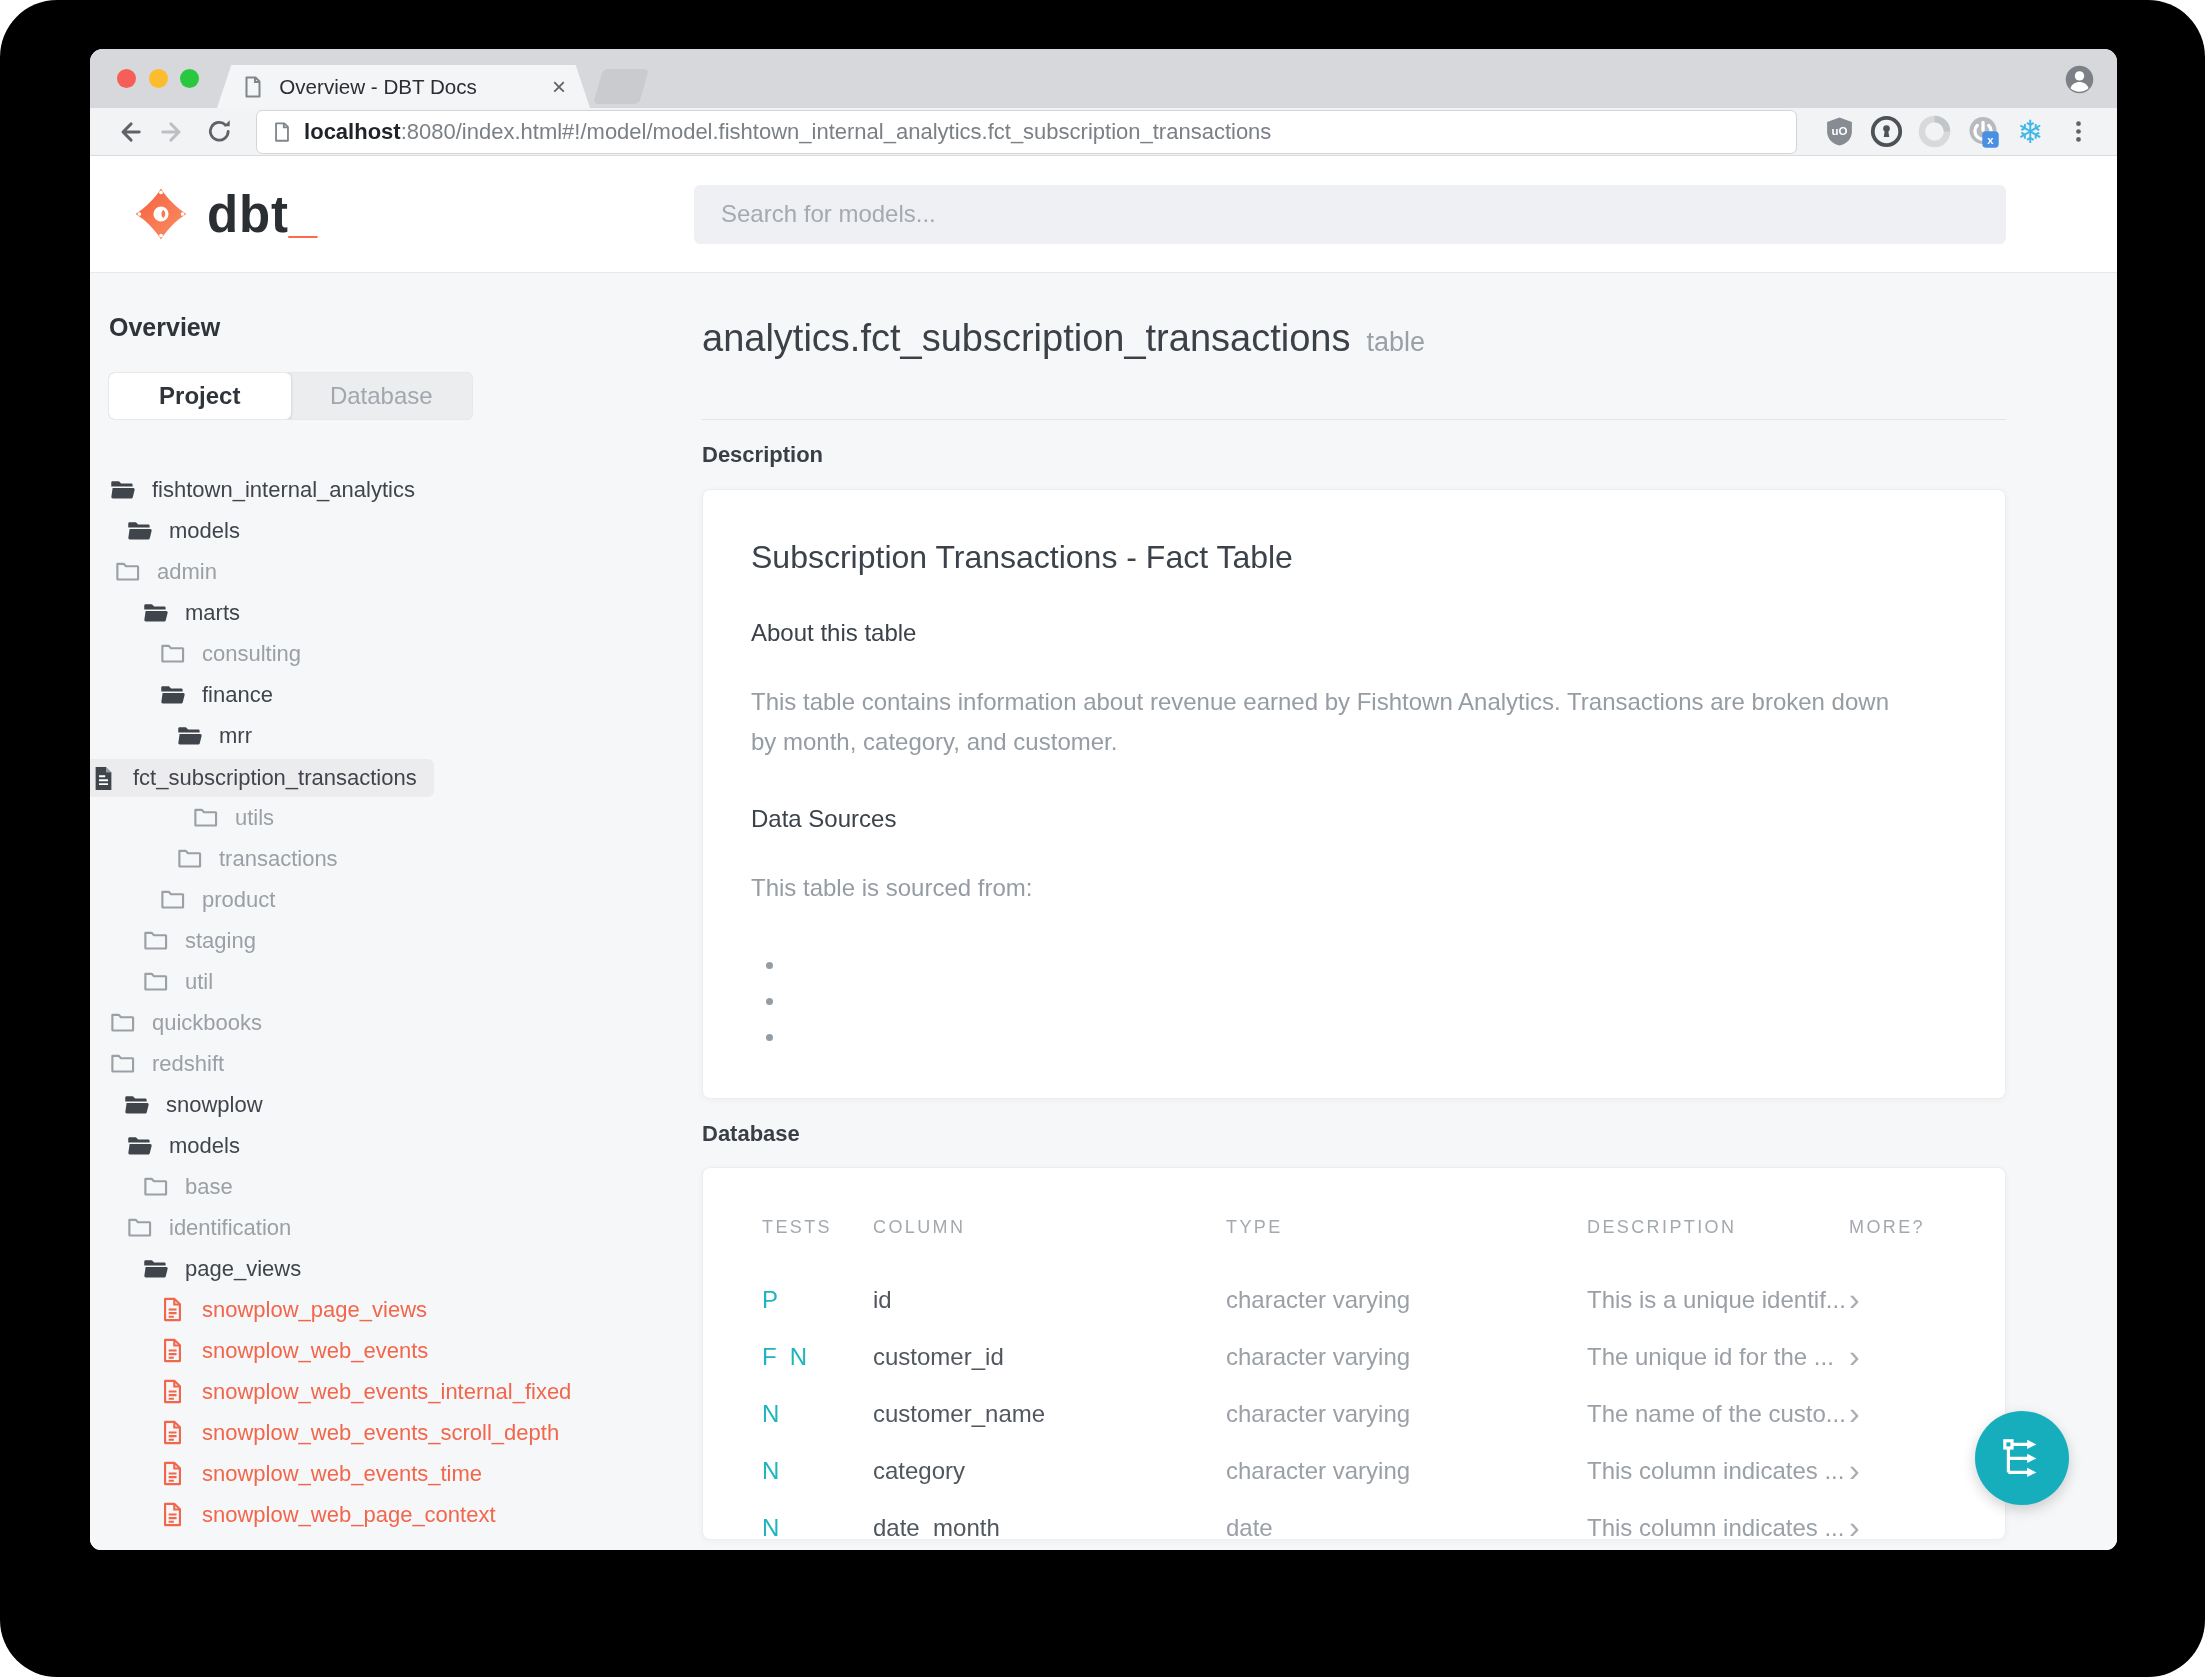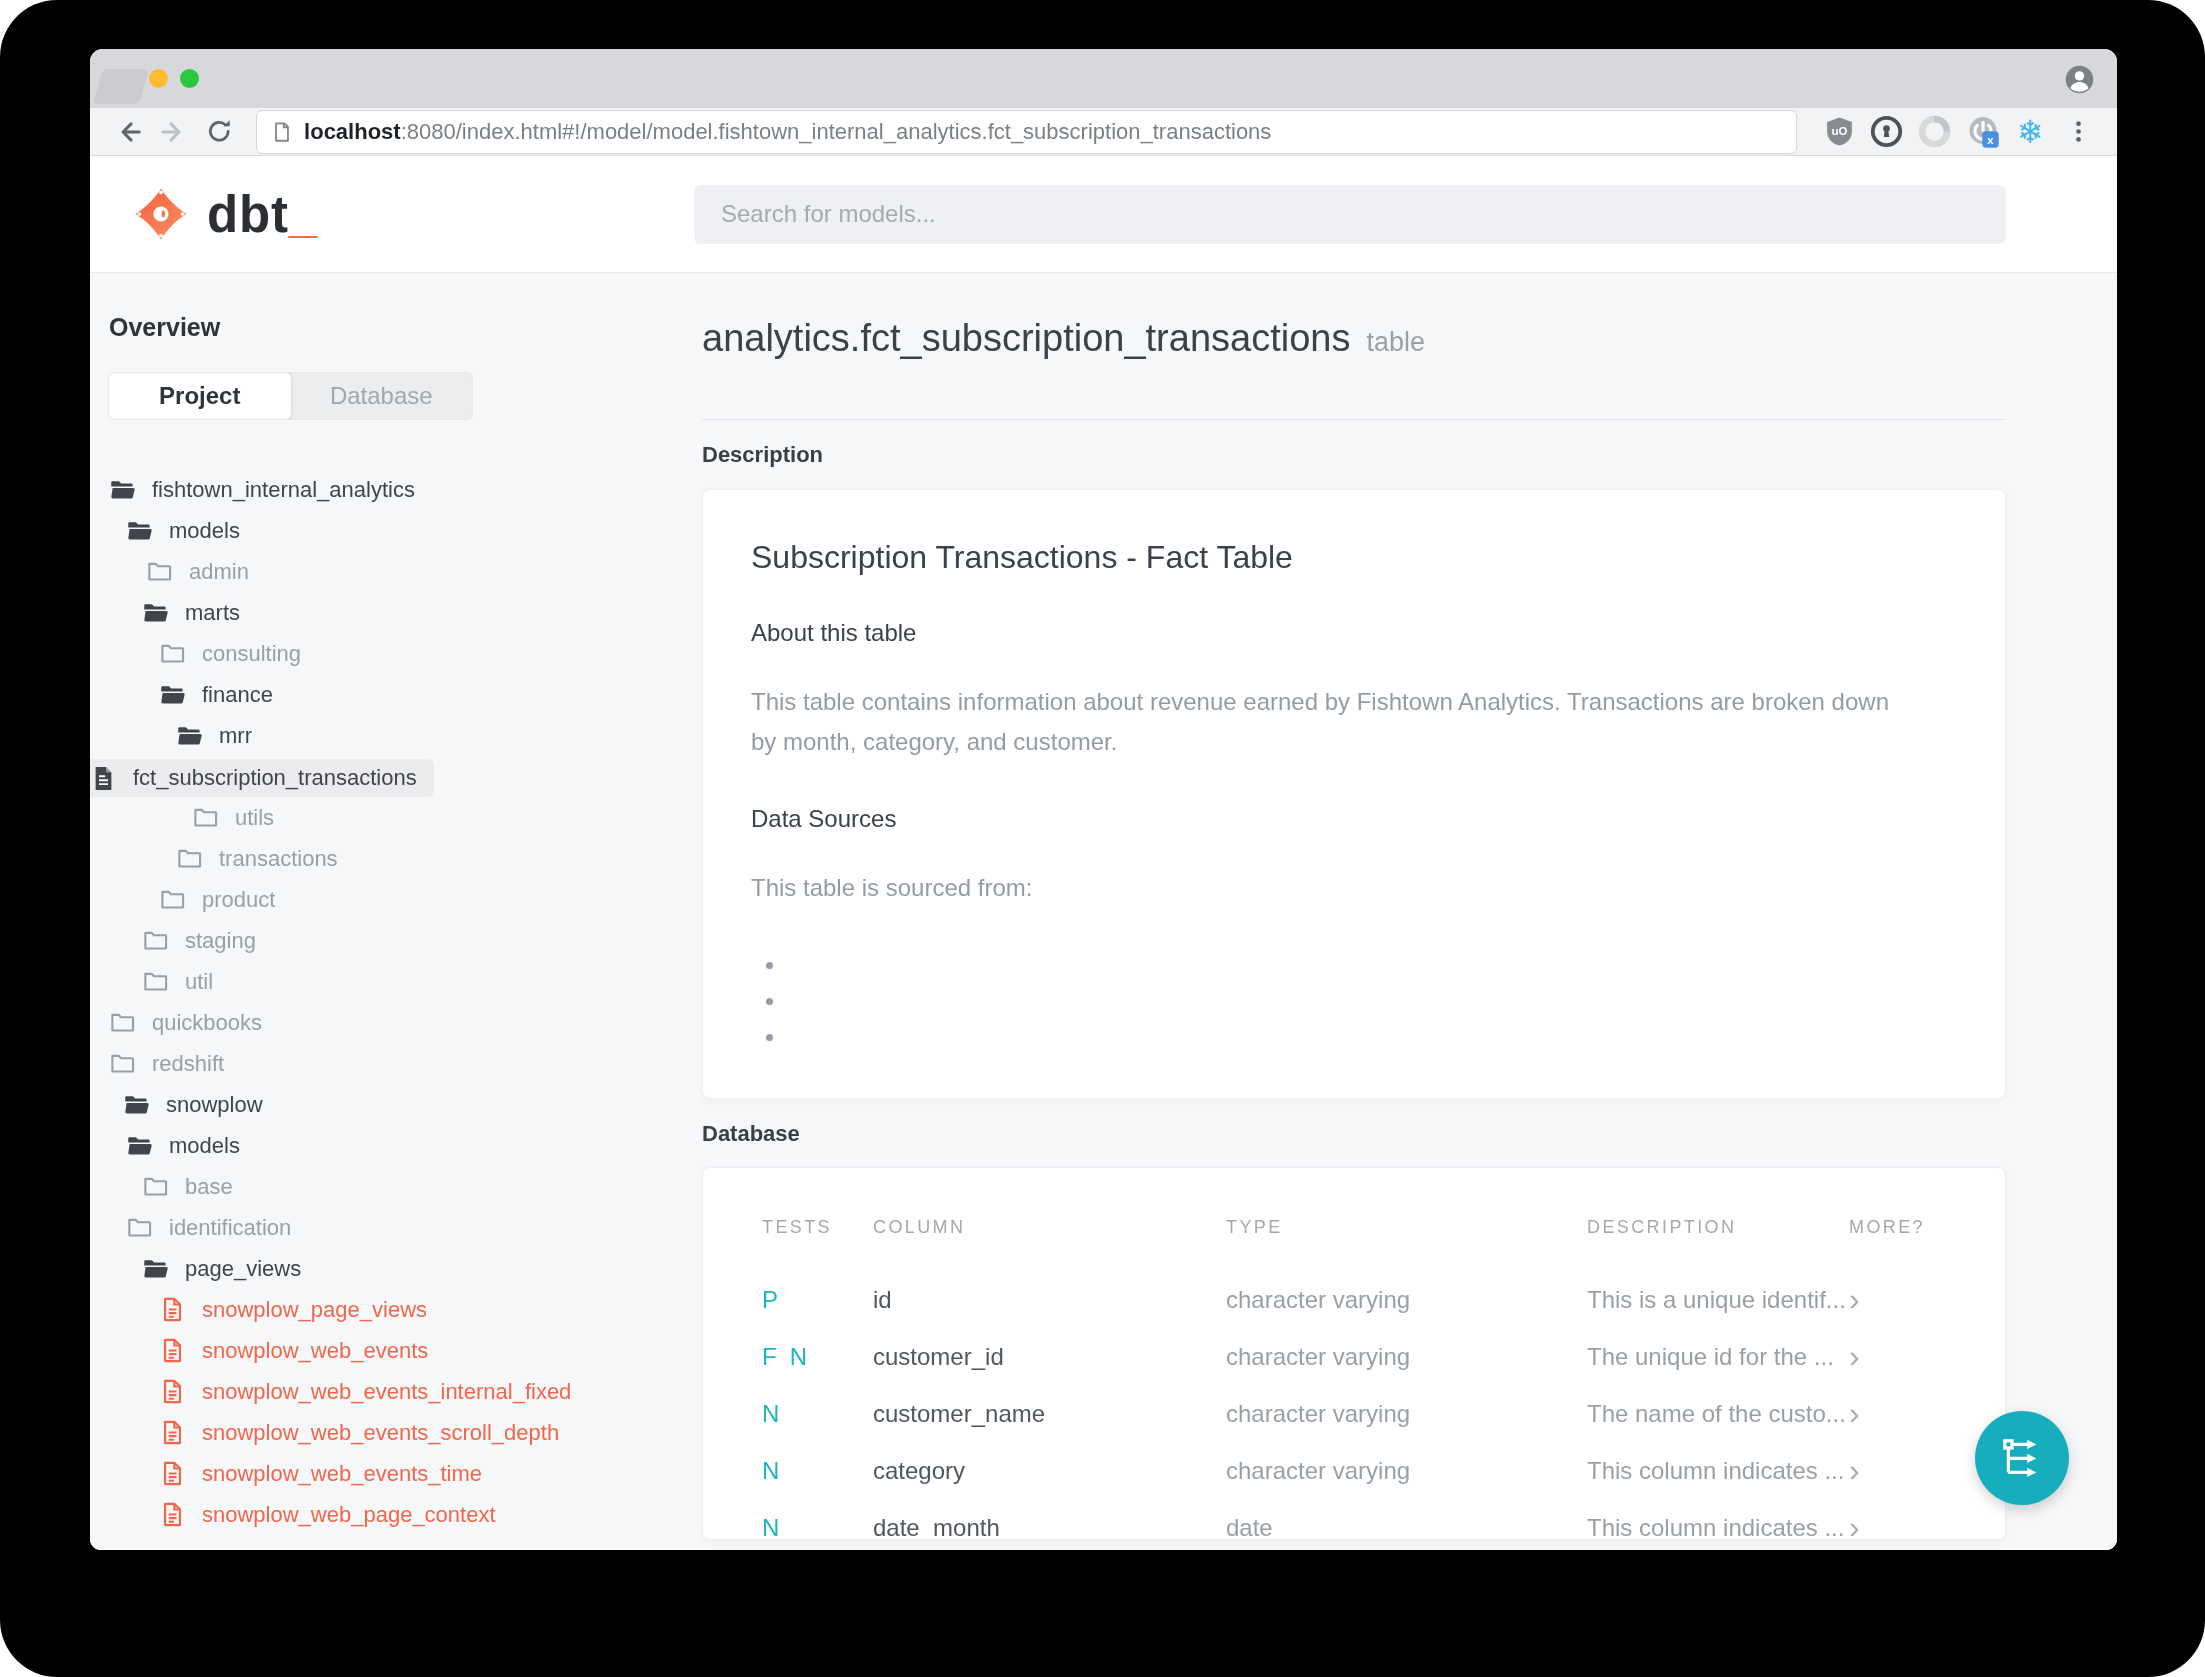--- a/index.html
+++ b/index.html
@@ -133,20 +133,29 @@
 
 <div class="stage">
   <div class="window">
 
     <div class="tabstrip">
       <div class="lights">
         <span class="light red"></span>
         <span class="light yellow"></span>
         <span class="light green"></span>
       </div>
+      <div class="tab">
+        <span class="favicon">
+          <svg width="24" height="24" viewBox="0 0 24 24">
+              <use href="#i-doc-small"></use>
+            </svg>
+        </span>
+        <span class="tab-title">Overview - DBT Docs</span>
+        <span class="tab-close">×</span>
+      </div>
       <div class="newtab"></div>
       <span class="avatar">
         <svg width="33" height="33" viewBox="0 0 24 24">
           <circle cx="12" cy="12" r="10" fill="#7d8187"></circle>
           <circle cx="12" cy="9.4" r="3.4" fill="#ffffff"></circle>
           <path d="M5.4 18.4c1-3 3.6-4.6 6.6-4.6s5.6 1.6 6.6 4.6a10 10 0 0 1-13.2 0z" fill="#ffffff"></path>
         </svg>
       </span>
     </div>
 
@@ -258,21 +267,21 @@
             <div class="tree-row tone-dark" style="padding-left: 36px;">
               <span class="row-inner">
                 <span class="t-icon">
                   <svg viewBox="0 0 24 24">
                     <use href="#i-folder-open"></use>
                   </svg>
                 </span>
                 <span class="t-label">models</span>
               </span>
             </div>
-            <div class="tree-row tone-muted" style="padding-left: 56px;">
+            <div class="tree-row tone-muted" style="padding-left: 24px;">
               <span class="row-inner">
                 <span class="t-icon">
                   <svg viewBox="0 0 24 24">
                     <use href="#i-folder"></use>
                   </svg>
                 </span>
                 <span class="t-label">admin</span>
               </span>
             </div>
             <div class="tree-row tone-dark" style="padding-left: 52px;">

